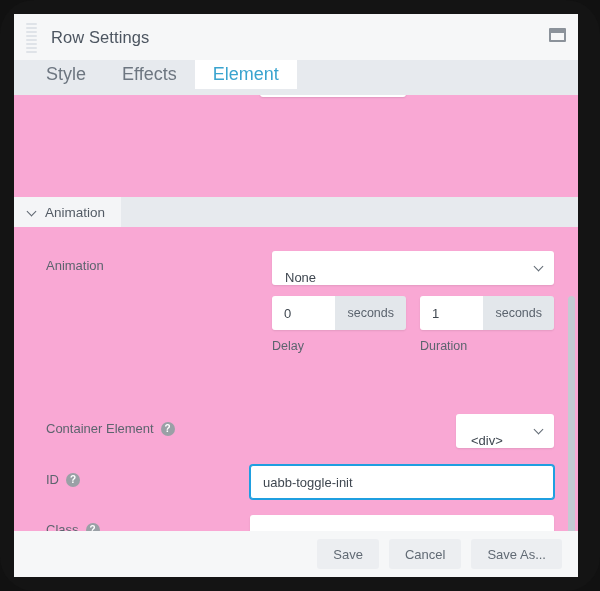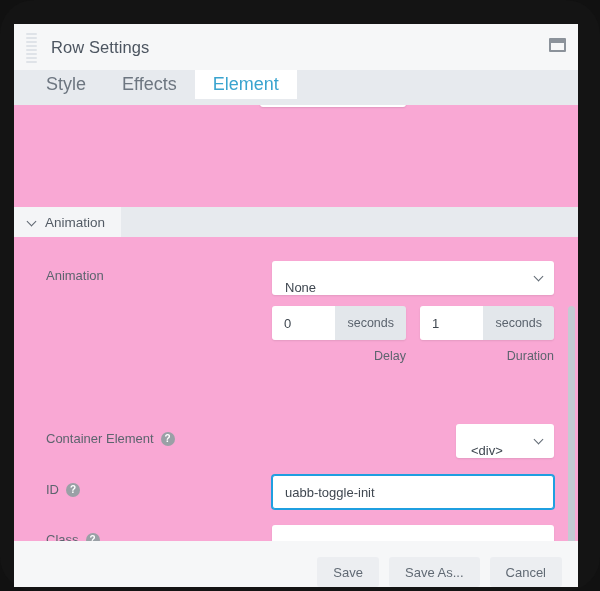--- a/index.html
+++ b/index.html
@@ -18,21 +18,21 @@
     position: absolute;
     left: 0; top: 0;
     width: 600px; height: 591px;
     background: #141414;
     border-radius: 34px;
   }
 
   
   .panel {
     position: absolute;
-    left: 14px; top: 24px;
+    left: 14px; top: 14px;
     width: 564px; height: 563px;
     background: #f6f7f8;
     overflow: hidden;
   }
 
   
   .titlebar {
     position: relative;
     height: 46px;
     background: #f6f7f8;
@@ -243,29 +243,29 @@
   }
   .unit-suffix {
     background: #e3e7eb;
     color: #5a636d;
     font-size: 12.5px;
     display: flex;
     align-items: center;
     padding: 0 12px;
   }
   .unit-caption {
-    text-align: right;
+    text-align: left;
     font-size: 12.5px;
     color: #5c646e;
     margin-top: 9px;
   }
 
   
   .text-input {
-    width: 282px; height: 34px;
+    width: 304px; height: 34px;
     background: #ffffff;
     border: 1px solid transparent;
     border-radius: 3px;
     box-shadow: 0 1px 2px rgba(0,0,0,.09);
     padding: 0 12px;
     font-size: 13px;
     color: #3f4750;
     outline: none;
     font-family: "Liberation Sans", sans-serif;
   }
@@ -274,21 +274,21 @@
     box-shadow: 0 0 0 1px #1f9fe0;
   }
 
   
   .footer {
     position: absolute;
     left: 0; right: 0; bottom: 0;
     height: 46px;
     background: #f6f7f8;
     display: flex;
-    align-items: flex-end;
+    align-items: center;
     justify-content: flex-end;
     padding-right: 16px;
     gap: 10px;
   }
   .btn {
     background: #eceef1;
     border: none;
     border-radius: 3px;
     height: 30px;
     padding: 0 16px;
@@ -432,17 +432,17 @@
     </div>
 
   </div>
 
   <div class="scrollbar">
     <div class="scroll-thumb"></div>
   </div>
 
   <div class="footer">
     <button class="btn">Save</button>
+    <button class="btn">Cancel</button>
     <button class="btn">Save As...</button>
-    <button class="btn">Cancel</button>
   </div>
 
 </div>
 
 </body></html>

